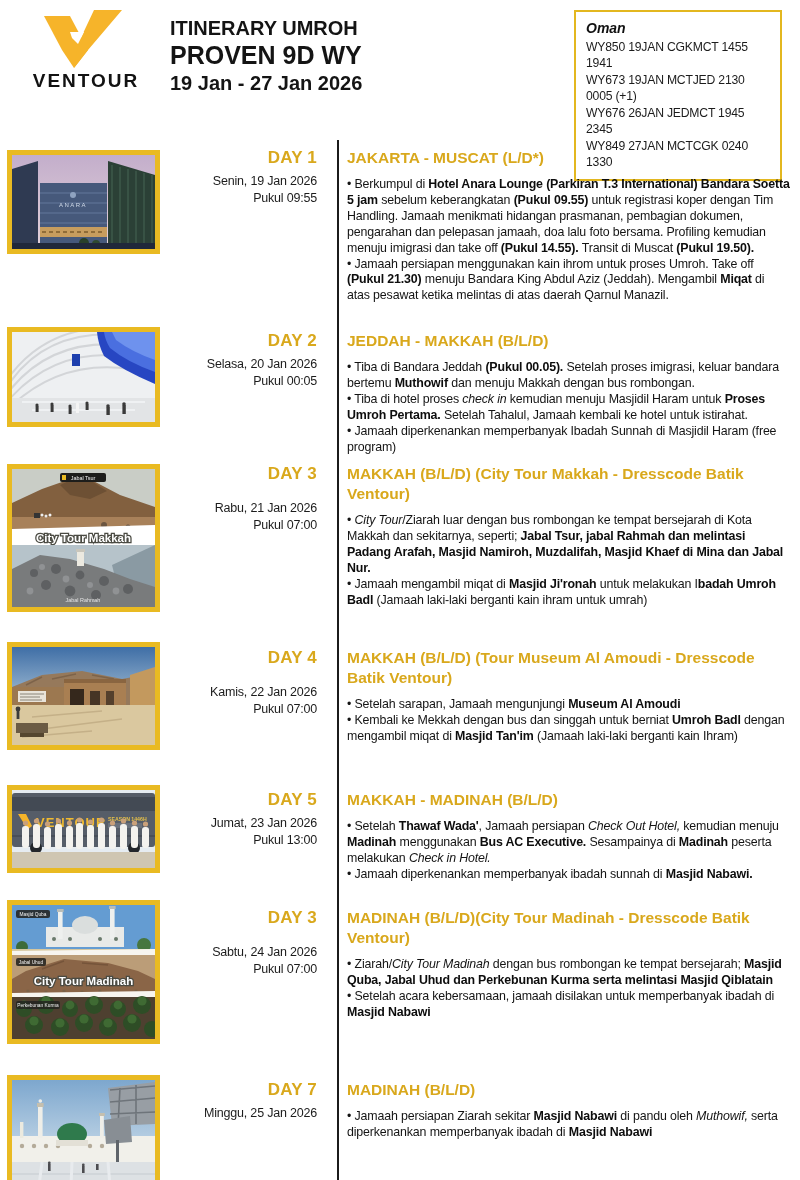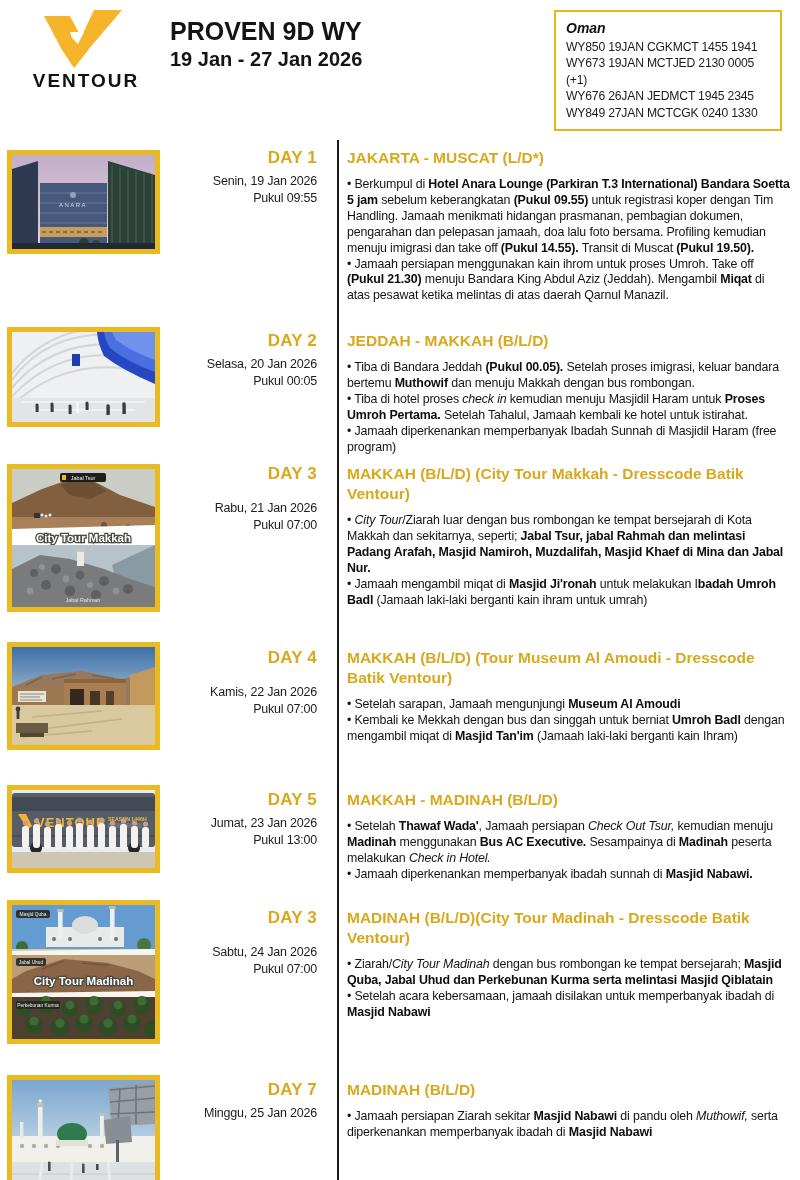--- a/index.html
+++ b/index.html
@@ -7,21 +7,21 @@
         font-family:"Liberation Sans",sans-serif;color:#111;}
   
   .header{display:flex;align-items:flex-start;padding:10px 10px 0 12px;height:120px;box-sizing:border-box;}
   .logo-block{width:148px;text-align:center;}
   .logo-mark{display:block;margin:0 auto;}
   .brand-text{font-size:19px;font-weight:bold;letter-spacing:2px;color:#121212;margin-top:-2px;}
   .title-block{margin-left:10px;line-height:1.22;padding-top:6px;}
   .title-l1{font-size:20px;font-weight:bold;color:#141414;}
   .title-l2{font-size:25px;font-weight:bold;color:#141414;}
   .title-l3{font-size:20px;font-weight:bold;color:#141414;}
-  .flight-box{margin-left:auto;margin-right:8px;width:228px;border:2px solid #E3B71F;
+  .flight-box{margin-left:auto;margin-right:8px;width:208px;border:2px solid #E3B71F;
               padding:8px 10px;box-sizing:border-box;}
   .flight-airline{font-size:14px;font-weight:bold;font-style:italic;margin-bottom:3px;}
   .flight-line{font-size:12.2px;line-height:1.35;letter-spacing:-0.2px;color:#1c1c1c;}
   
   .days{margin-top:20px;}
   .day{display:flex;padding-left:7px;box-sizing:border-box;}
   .d1{min-height:183px}.d2{min-height:133px}.d3{min-height:184px}.d4{min-height:142px}
   .d5{min-height:118px}.d6{min-height:172px}.d7{min-height:108px}
   .photo-col{width:153px;flex:0 0 153px;}
   .photo{margin:0;border:5px solid #E9BA22;width:153px;box-sizing:border-box;background:#f97316;
@@ -52,20 +52,21 @@
   <div class="header">
     <div class="logo-block">
       <svg class="logo-mark" width="120" height="62" viewBox="0 0 120 62">
         <polygon points="18,6 44,6 62,40 48,58 36,40" fill="#F6B42A"></polygon>
         <polygon points="68,0 96,0 62,40 48,58 52,34" fill="#F6B42A"></polygon>
         <polygon points="44,22 58,22 52,34 46,28" fill="#ffffff"></polygon>
       </svg>
       <div class="brand-text">VENTOUR</div>
     </div>
     <div class="title-block">
+      <div class="title-l1">ITINERARY UMROH</div>
       <div class="title-l2">PROVEN 9D WY</div>
       <div class="title-l3">19 Jan - 27 Jan 2026</div>
     </div>
     <div class="flight-box">
       <div class="flight-airline">Oman</div>
       <div class="flight-line">WY850 19JAN CGKMCT 1455 1941</div>
       <div class="flight-line">WY673 19JAN MCTJED 2130 0005 (+1)</div>
       <div class="flight-line">WY676 26JAN JEDMCT 1945 2345</div>
       <div class="flight-line">WY849 27JAN MCTCGK 0240 1330</div>
     </div>
@@ -323,21 +324,21 @@
       </div>
       <div class="meta-col">
         <div class="day-label">DAY 5</div>
         <div class="date-block">
           <div>Jumat, 23 Jan 2026</div>
           <div>Pukul 13:00</div>
         </div>
       </div>
       <div class="content-col">
         <h2 class="day-title">MAKKAH - MADINAH (B/L/D)</h2>
-        <p class="bullet">• Setelah <b>Thawaf Wada'</b>, Jamaah persiapan <i>Check Out Tsur,</i> kemudian menuju <b>Madinah</b> menggunakan <b>Bus AC Executive.</b> Sesampainya di <b>Madinah</b> peserta melakukan <i>Check in Hotel.</i></p>
+        <p class="bullet">• Setelah <b>Thawaf Wada'</b>, Jamaah persiapan <i>Check Out Hotel,</i> kemudian menuju <b>Madinah</b> menggunakan <b>Bus AC Executive.</b> Sesampainya di <b>Madinah</b> peserta melakukan <i>Check in Hotel.</i></p>
         <p class="bullet">• Jamaah diperkenankan memperbanyak ibadah sunnah di <b>Masjid Nabawi.</b></p>
       </div>
     </section>
 
     <section class="day d6 two-line">
       <div class="photo-col">
         <figure class="photo ph6">
           <svg viewBox="0 0 143 134" preserveAspectRatio="none">
             <rect width="143" height="48" fill="#649cd2"></rect>
             <rect x="34" y="22" width="78" height="20" fill="#e8eae8"></rect>

